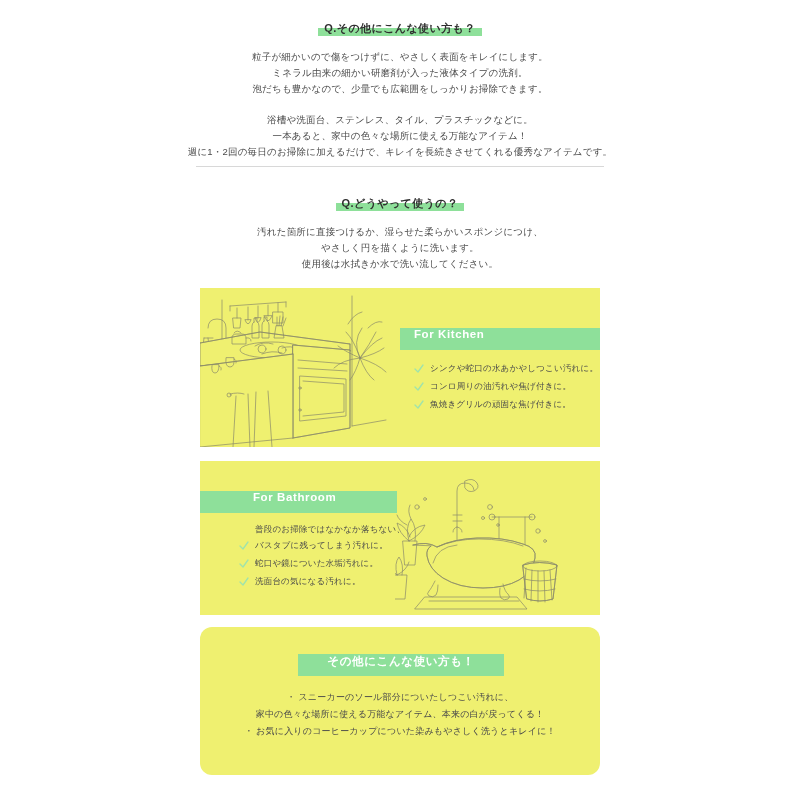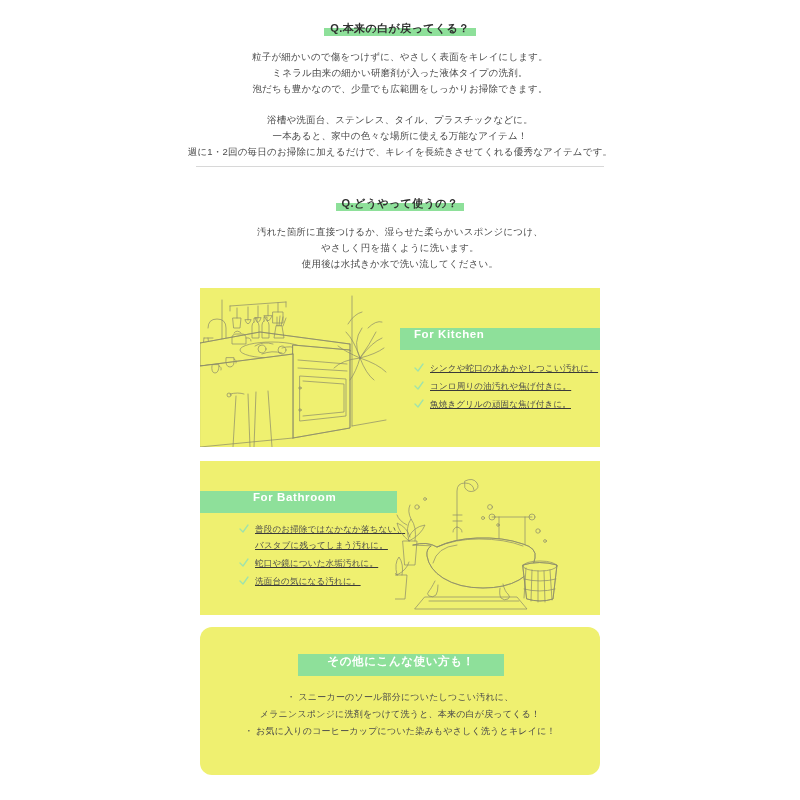--- a/index.html
+++ b/index.html
@@ -99,23 +99,22 @@
     letter-spacing: 0.6px;
   }
   .band-center {
     justify-content: center;
   }
   .bullets {
     position: absolute;
   }
   .bullet {
     display: flex;
-    align-items: flex-start;
+    align-items: flex-end;
     margin-bottom: 5px;
-    text-decoration: underline;
   }
   .check {
     flex: 0 0 auto;
     width: 10px;
     height: 12px;
     margin-right: 6px;
     position: relative;
   }
   .check svg { display:block; }
   .bullet-text {
@@ -142,21 +141,21 @@
     letter-spacing: 0.2px;
     white-space: nowrap;
   }
 </style>
 </head>
 <body>
 
 <div class="page">
 
   <div class="qa-block" style="top:18px;">
-    <div class="qa-heading">Q.本来の白が戻ってくる？</div>
+    <div class="qa-heading">Q.その他にこんな使い方も？</div>
     <div class="qa-body">
       <div class="qa-line">粒子が細かいので傷をつけずに、やさしく表面をキレイにします。</div>
       <div class="qa-line">ミネラル由来の細かい研磨剤が入った液体タイプの洗剤。</div>
       <div class="qa-line">泡だちも豊かなので、少量でも広範囲をしっかりお掃除できます。</div>
       <div class="qa-gap"></div>
       <div class="qa-line">浴槽や洗面台、ステンレス、タイル、プラスチックなどに。</div>
       <div class="qa-line">一本あると、家中の色々な場所に使える万能なアイテム！</div>
       <div class="qa-line">週に1・2回の毎日のお掃除に加えるだけで、キレイを長続きさせてくれる優秀なアイテムです。</div>
     </div>
   </div>
@@ -357,18 +356,18 @@
       </svg>
     </div>
   </div>
 
   <div class="panel" style="top:627px; height:148px;border-radius:12px;">
     <div class="band band-center" style="left:98px; top:27px; width:206px;">
       <span class="band-label">その他にこんな使い方も！</span>
     </div>
     <div class="other-lines" style="top:62px;">
       <div class="other-line">・ スニーカーのソール部分についたしつこい汚れに、</div>
-      <div class="other-line">メラニンスポンジに洗剤をつけて洗うと、本来の白が戻ってくる！</div>
+      <div class="other-line">家中の色々な場所に使える万能なアイテム、本来の白が戻ってくる！</div>
       <div class="other-line">・ お気に入りのコーヒーカップについた染みもやさしく洗うとキレイに！</div>
     </div>
   </div>
 
 </div>
 
 </body></html>

